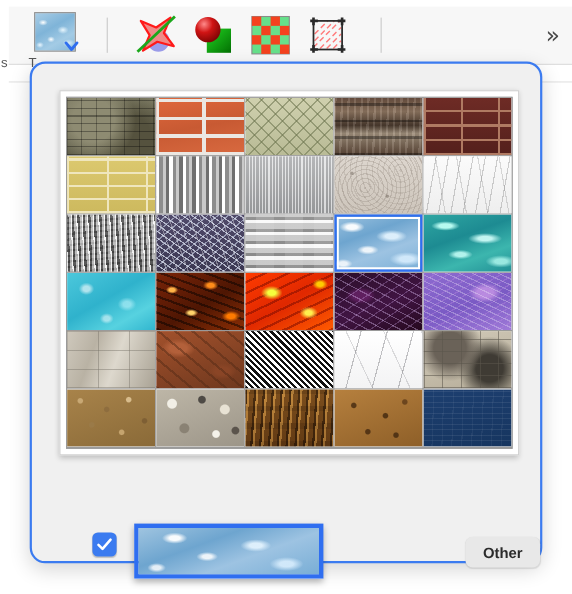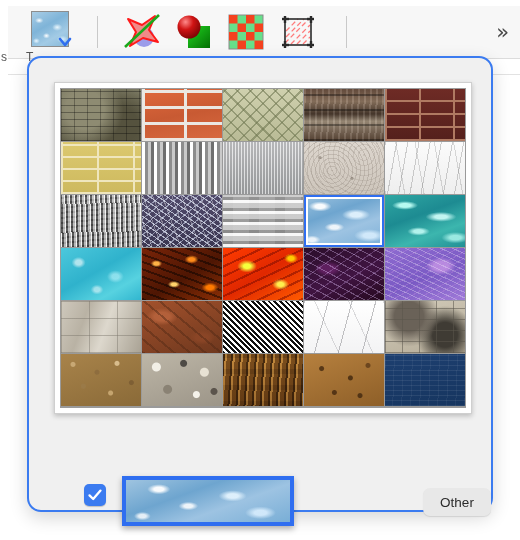--- a/index.html
+++ b/index.html
@@ -95,21 +95,21 @@
   .preview{
     position:absolute;left:93px;top:54px;width:172px;height:50px;
     border:4px solid #2f6ef0;box-sizing:border-box;
     box-shadow:inset 0 0 0 2px #ffffff, 0 3px 6px rgba(0,0,0,.3);
   }
   .preview .tex{position:absolute;inset:0;}
   .other-btn{
     position:absolute;left:394px;top:66px;width:68px;height:28px;
     background:#e8e8e8;border-radius:7px;
     display:flex;align-items:center;justify-content:center;
-    font-size:13.5px;font-weight:normal;color:#2b2b2b;
+    font-size:13.5px;font-weight:bold;color:#2b2b2b;
     box-shadow:0 1px 1px rgba(0,0,0,.10);
   }
 
   
   .t-stone-grey{
     background:
       repeating-linear-gradient(0deg, rgba(0,0,0,.33) 0 1px, rgba(0,0,0,0) 1px 7px),
       repeating-linear-gradient(90deg, rgba(0,0,0,.28) 0 1px, rgba(0,0,0,0) 1px 13px),
       radial-gradient(circle at 30% 40%, #8e8b72 0 30%, rgba(0,0,0,0) 60%),
       radial-gradient(circle at 72% 70%, #55523e 0 28%, rgba(0,0,0,0) 58%),

